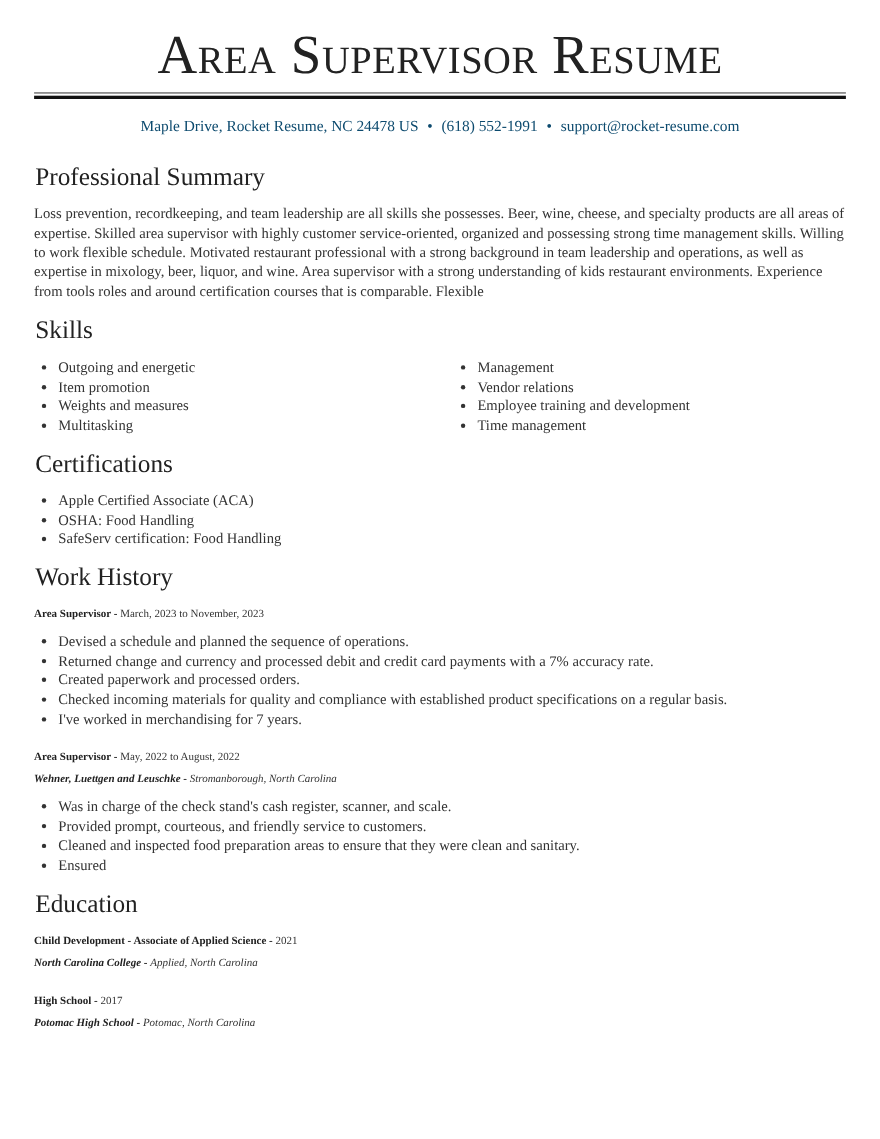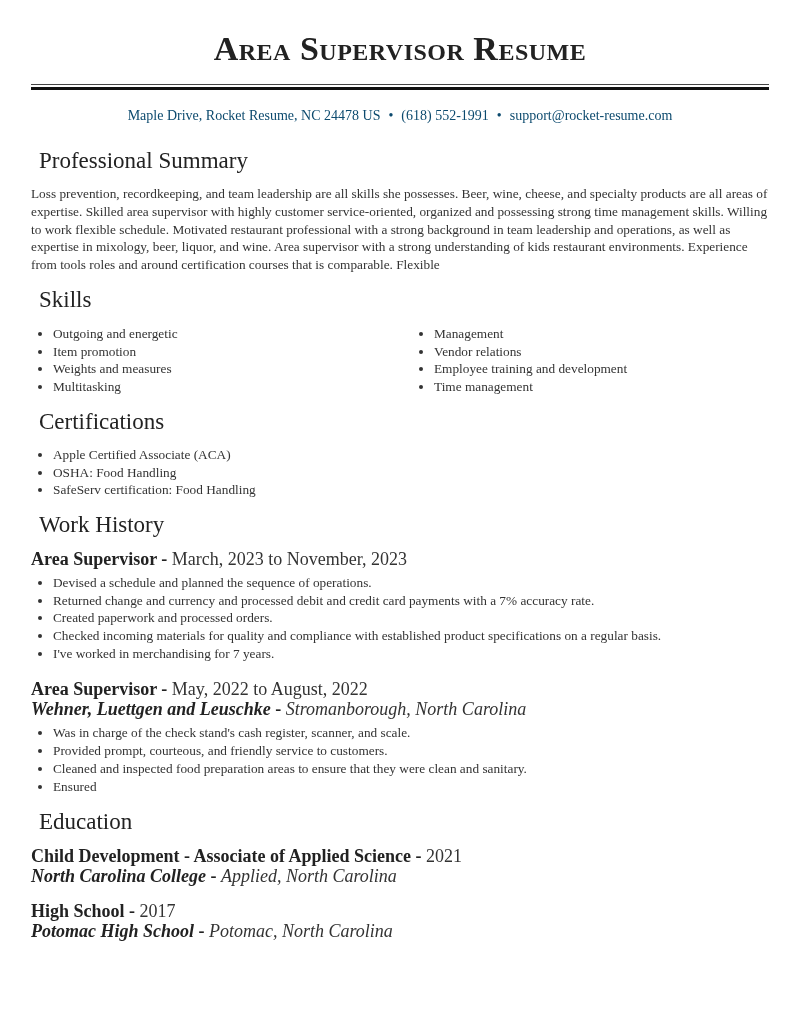--- a/index.html
+++ b/index.html
@@ -4,50 +4,50 @@
 <style>
   html, body { margin: 0; padding: 0; background: #ffffff; }
   body {
     width: 800px; height: 1035px; overflow: hidden;
     font-family: "Liberation Serif", "DejaVu Serif", serif;
     color: #222222;
   }
   .page { padding: 0 31px; position: relative; }
   .title {
     text-align: center; margin: 0; padding-top: 27px;
-    font-size: 34px; font-weight: bold; font-variant: small-caps;
+    font-size: 50px; font-weight: normal; font-variant: small-caps;
     letter-spacing: 0.5px; line-height: 44px; color: #222;
   }
   .rule { margin-top: 13px; }
   .rule .thin { height: 1px; background: #444; }
   .rule .gap { height: 2px; }
   .rule .thick { height: 3px; background: #111; }
   .contact {
     text-align: center; font-size: 14px; margin-top: 17px; line-height: 18px; color: #0c4a6e;
   }
   .contact .sep { margin: 0 8px; }
   h2 {
-    font-weight: normal; font-size: 23px; margin: 8px; line-height: 28px; color: #222;
+    font-weight: normal; font-size: 23px; margin: 1px; line-height: 28px; color: #222;
   }
   .summary h2 { margin-top: 22px; }
   .summary p {
     margin: 10px 0 8px 0; font-size: 13.3px; line-height: 17.8px; color: #333;
   }
   ul { margin: 0; padding: 0 0 0 22px; list-style: disc; }
   li { font-size: 13.3px; line-height: 17.7px; color: #333; }
   .skills h2 { margin-top: 12px; }
   .skills .cols { display: flex; margin-top: 11px; gap: 24px; }
   .skills .col { width: 364px; }
   .certs h2 { margin-top: 12px; }
   .certs ul { margin-top: 10px; }
   .work h2 { margin-top: 12px; }
   .job { margin-top: 10px; }
   .job + .job { margin-top: 17px; }
   .job .line1, .job .line2, .edu .line1, .edu .line2 {
-    font-size: 18px; line-height: 20px; color: #333;
+    font-size: 10px; line-height: 20px; color: #333;
   }
   .bold { font-weight: bold; color: #222; }
   .bi { font-weight: bold; font-style: italic; color: #222; }
   .it { font-style: italic; }
   .job ul { margin-top: 5px; }
   .education h2 { margin-top: 13px; }
   .edu { margin-top: 10px; }
   .edu + .edu { margin-top: 15px; }
 </style>
 </head>

